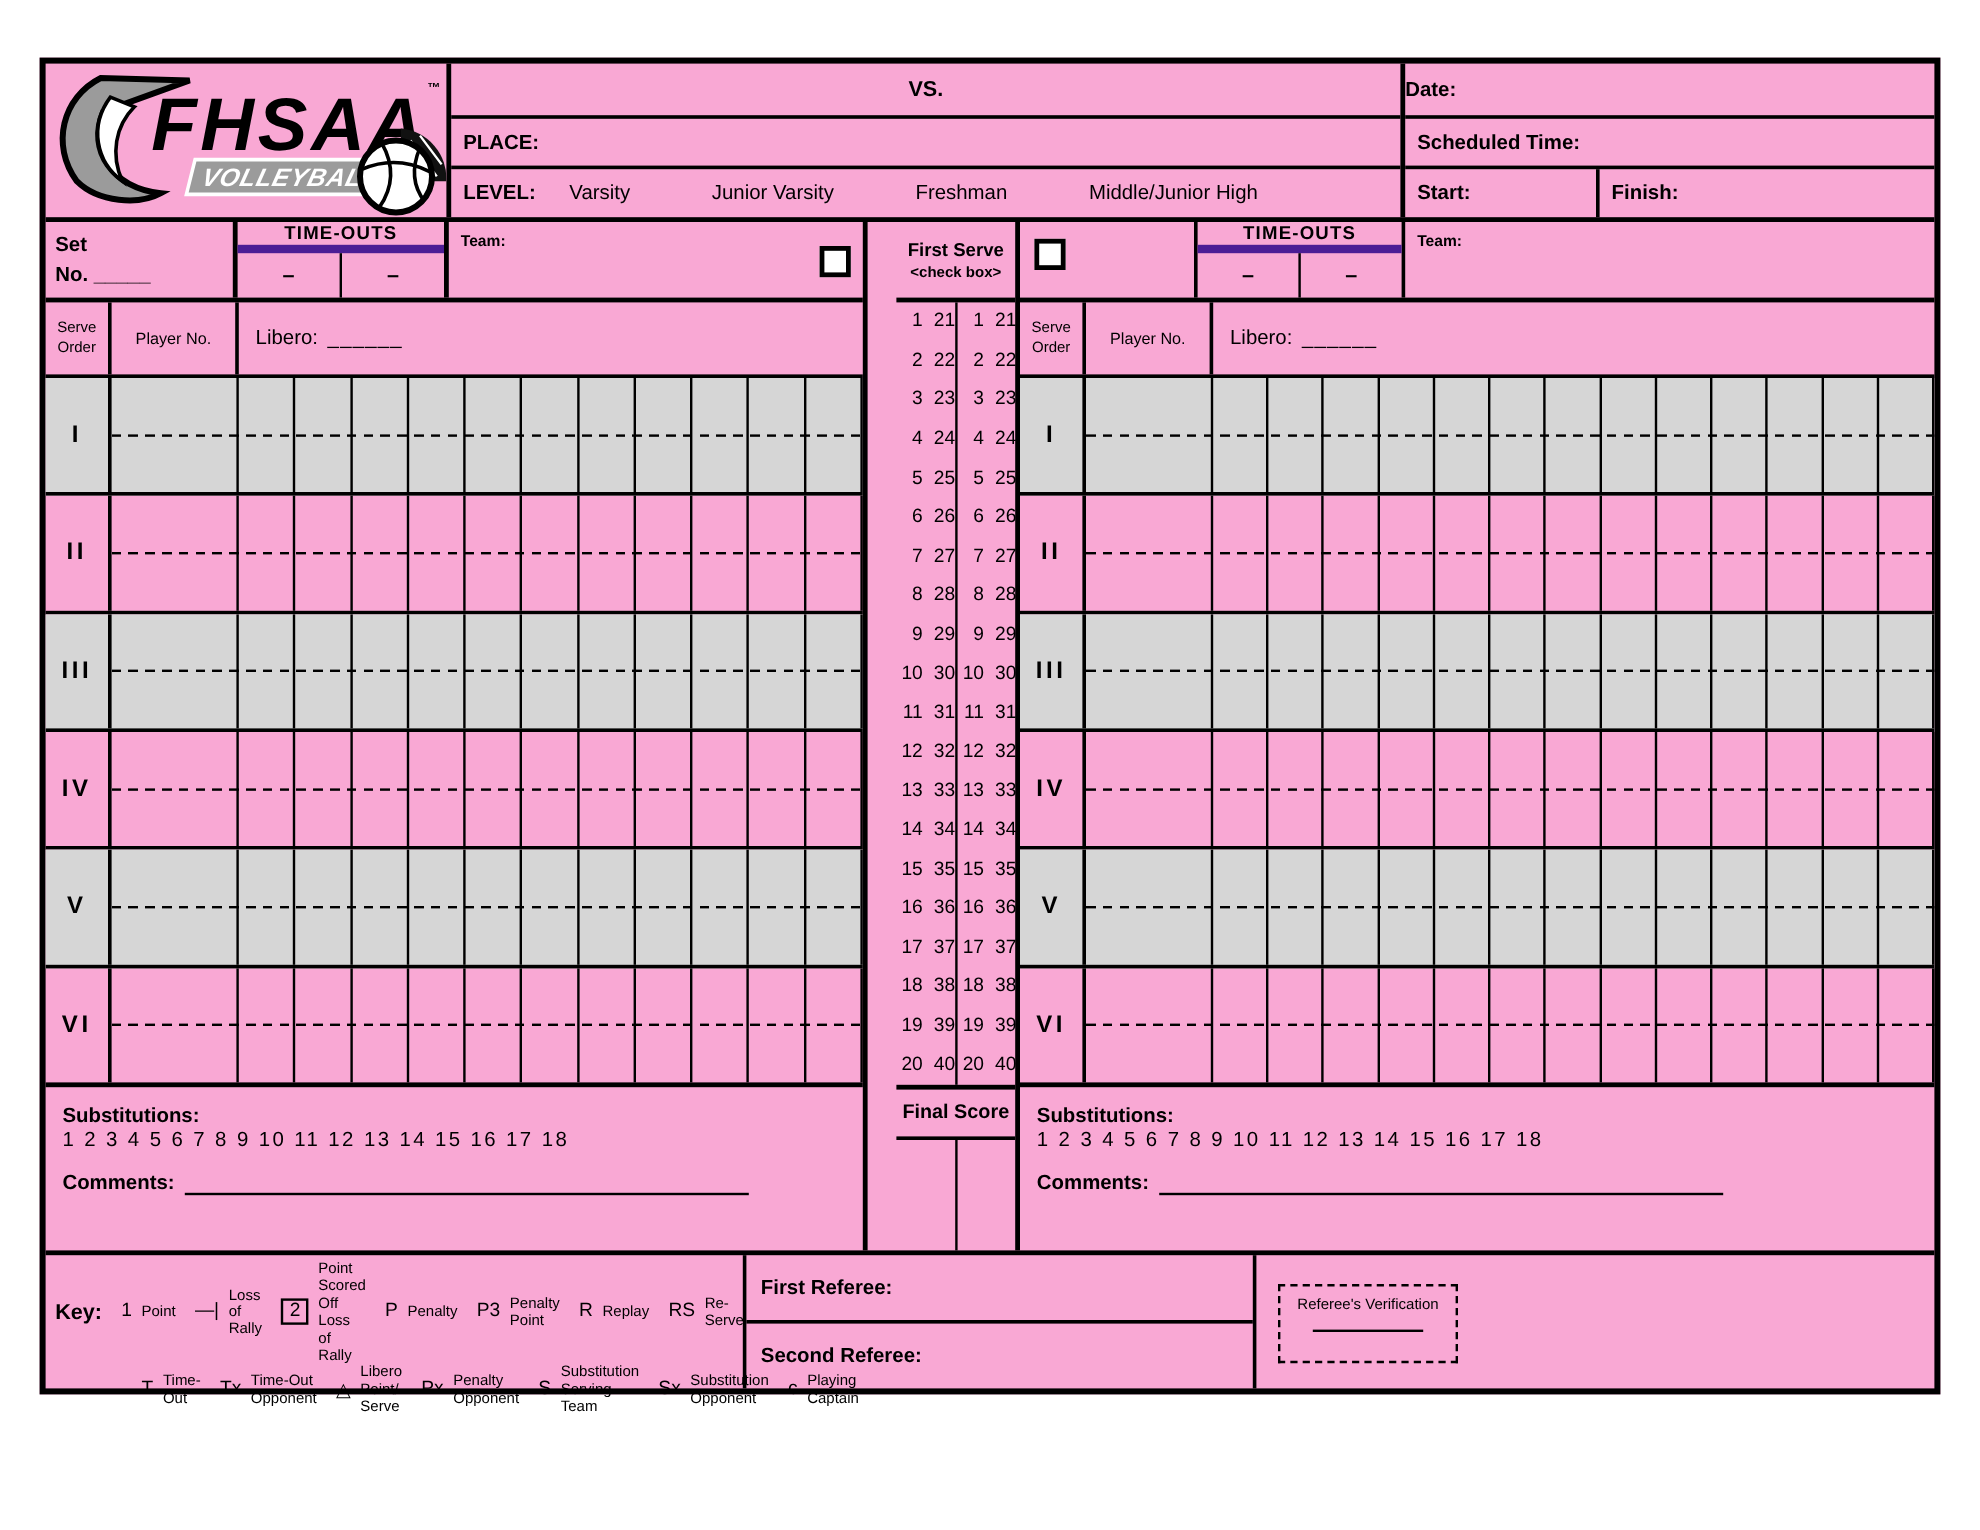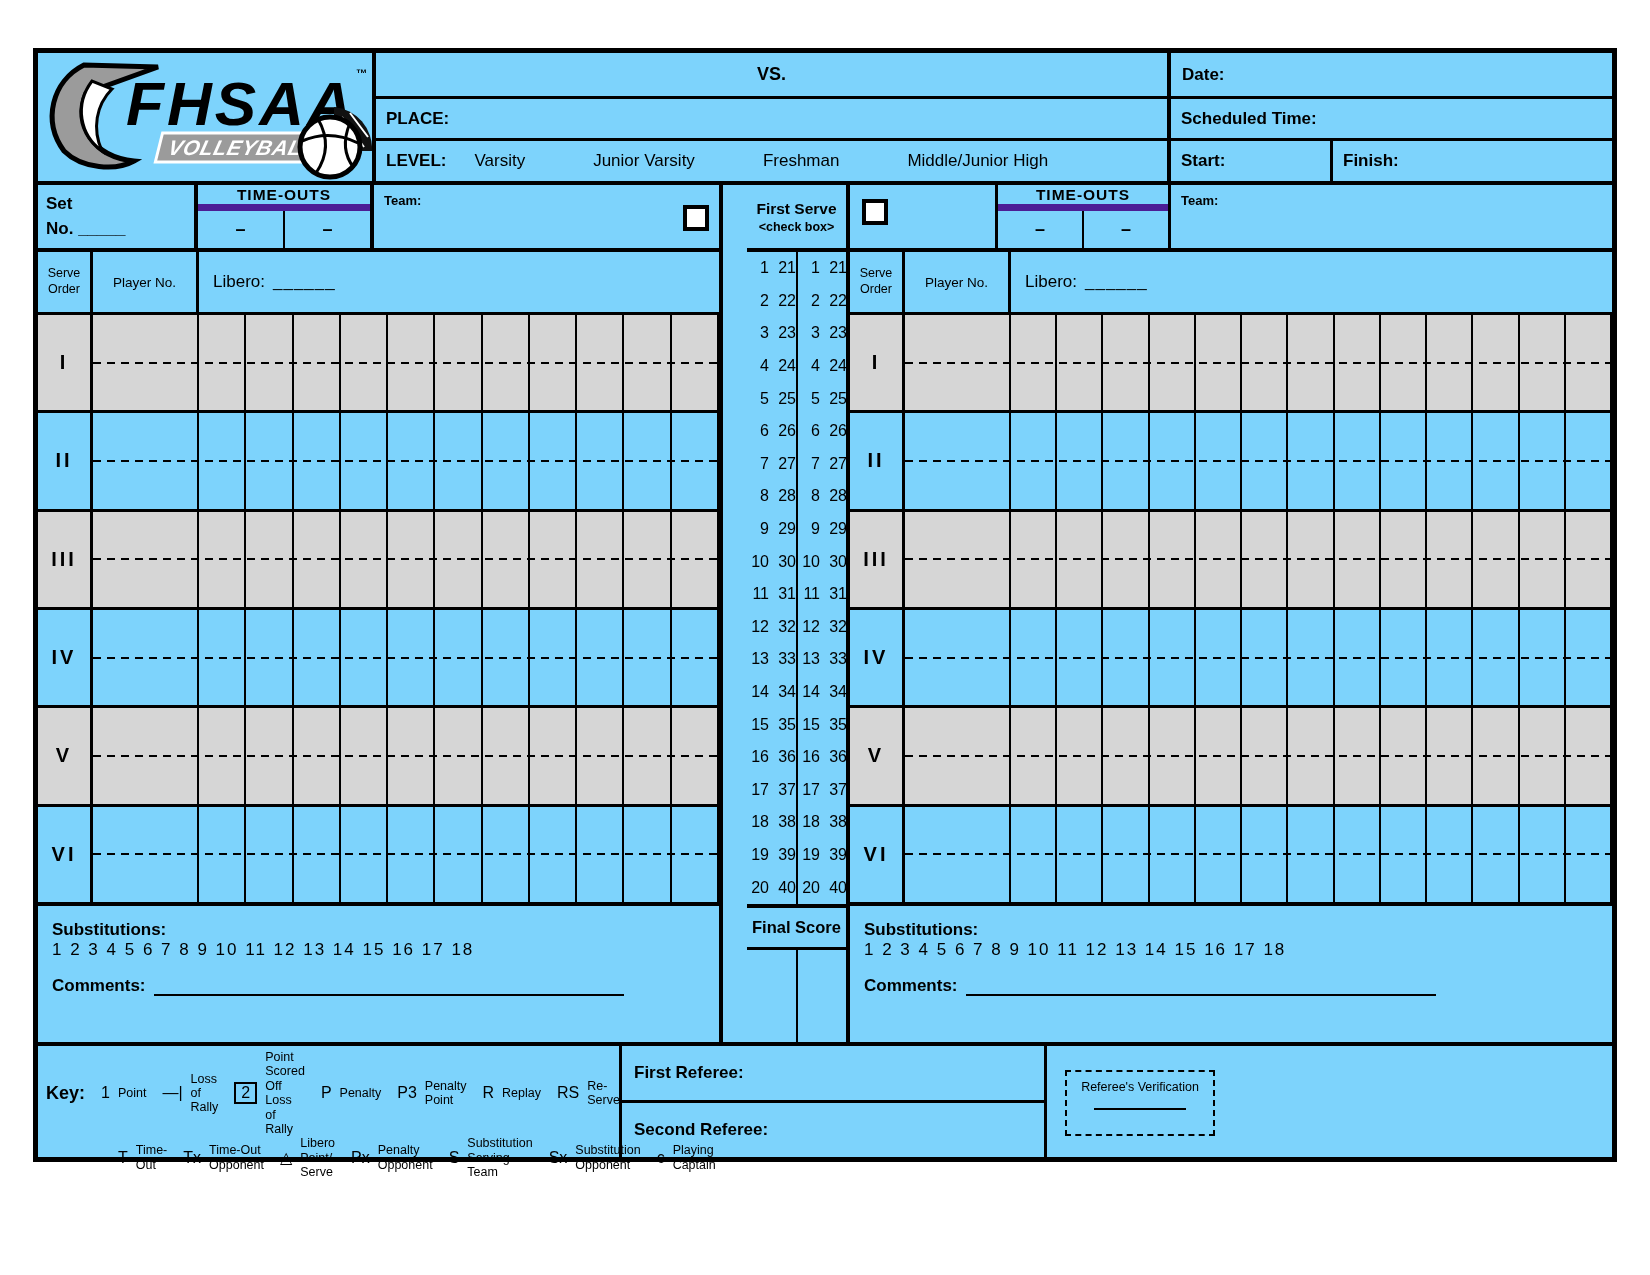--- a/index.html
+++ b/index.html
@@ -1,31 +1,31 @@
 <!DOCTYPE html>
 <html style="--gray: #d6d6d6;"><head>
 <meta charset="utf-8">
 <style>
   * { box-sizing: border-box; margin: 0; padding: 0; }
   html,body { width:1650px; height:1275px; background:#fff; font-family:"Liberation Sans", sans-serif; color:#000; }
   #page { position:relative; width:1650px; height:1275px; background:#fff; overflow:hidden; }
-  #sheet { position:absolute; left:33px; top:48px; width:1584px; height:1114px; border:5px solid #000; display:flex; flex-direction:column; background:#7dd3fc; }
+  #sheet { position:absolute; left:33px; top:48px; width:1584px; height:1114px; border:5px solid #000; display:flex; flex-direction:column; background:#f9a8d4; }
 
   
   .hdr { height:132px; display:flex; border-bottom:4px solid #000; flex:none; }
   .logo-cell { width:338px; border-right:4px solid #000; flex:none; position:relative; }
   .logo-cell svg { position:absolute; left:4px; top:2px; }
   .hdr-mid { width:795px; flex:none; border-right:4px solid #000; display:flex; flex-direction:column; }
   .vs-row { height:46px; border-bottom:3px solid #000; display:flex; align-items:center; justify-content:center; font-weight:bold; font-size:18px; }
   .place-row { height:42px; border-bottom:3px solid #000; display:flex; align-items:center; padding-left:10px; font-weight:bold; font-size:17px; }
   .level-row { flex:1; display:flex; align-items:center; padding-left:10px; font-size:17px; }
   .level-row .lvl-label { font-weight:bold; margin-right:28px; }
   .level-row span.opt { margin-right:68px; }
   .hdr-right { flex:1; display:flex; flex-direction:column; }
-  .date-row { height:46px; border-bottom:3px solid #000; display:flex; align-items:center; padding-left:11px; font-weight:bold; font-size:17px; }
+  .date-row { height:46px; border-bottom:3px solid #000; display:flex; align-items:center; padding-left:0; font-weight:bold; font-size:17px; }
   .sched-row { height:42px; border-bottom:3px solid #000; display:flex; align-items:center; padding-left:10px; font-weight:bold; font-size:17px; }
   .sf-row { flex:1; display:flex; }
   .start-cell { width:162px; flex:none; border-right:3px solid #000; display:flex; align-items:center; padding-left:10px; font-weight:bold; font-size:17px; }
   .finish-cell { flex:1; display:flex; align-items:center; padding-left:10px; font-weight:bold; font-size:17px; }
 
   
   .main { flex:1; display:flex; min-height:0; }
   .panel { display:flex; flex-direction:column; min-width:0; }
   .panel.pl { width:685px; flex:none; border-right:4px solid #000; }
   .panel.pr { flex:1; }

